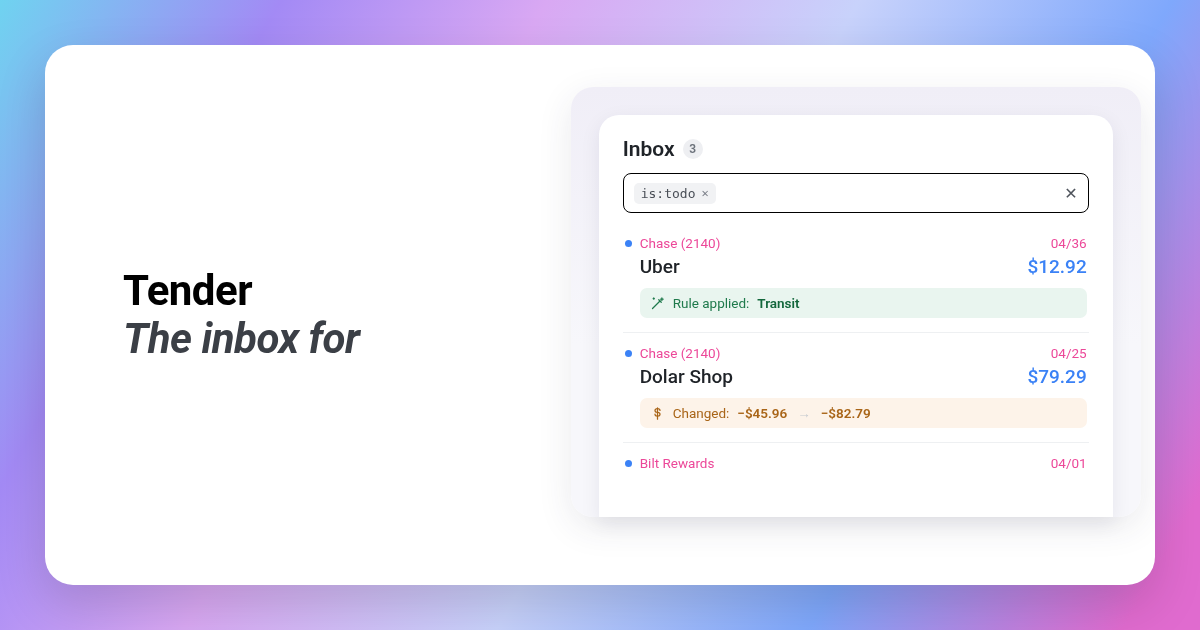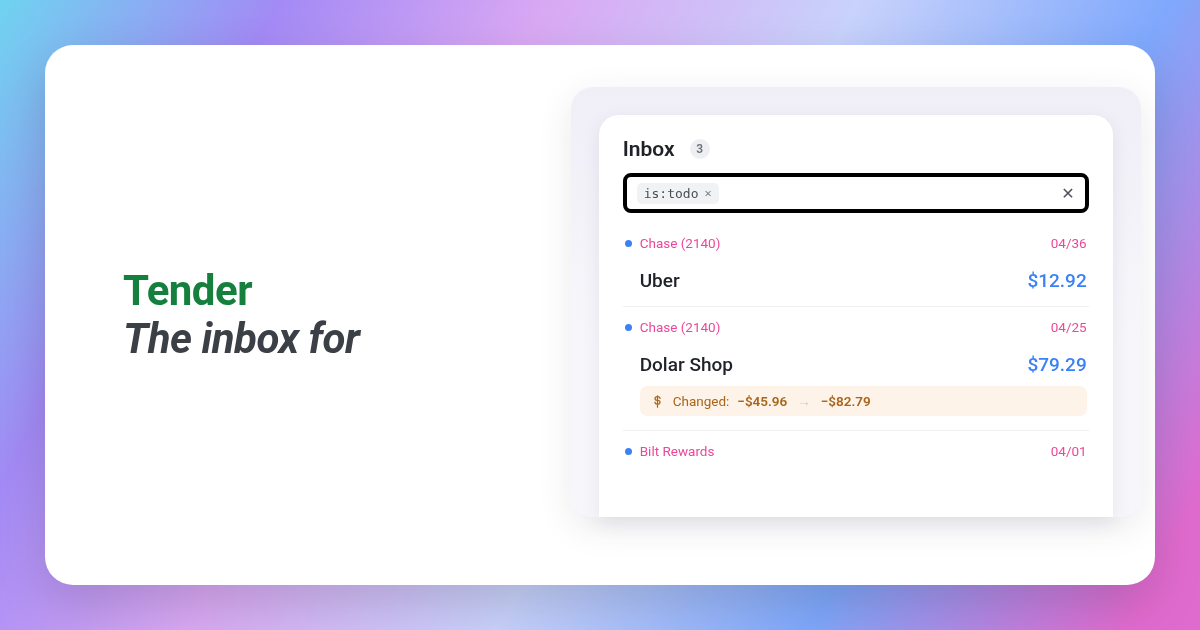--- a/index.html
+++ b/index.html
@@ -21,21 +21,21 @@
   .left {
     flex: 0 0 47%;
     display: flex;
     align-items: center;
     padding-left: 78px;
   }
   .headline { line-height: 1.15; }
   .brand {
     font-size: 42px;
     font-weight: 700;
-    color: #15803d;
+    color: #000000;
     letter-spacing: -0.5px;
   }
   .tagline {
     font-size: 42px;
     font-weight: 700;
     color: #3b3f46;
     letter-spacing: -0.5px;
     font-style: italic;
   }
   .right {
@@ -56,34 +56,34 @@
     height: 100%;
     background: #ffffff;
     border-radius: 20px 20px 0 0;
     box-shadow: 0 6px 20px rgba(30,30,60,0.08);
     padding: 22px 24px 0 24px;
     overflow: hidden;
     display: flex;
     flex-direction: column;
   }
   .inbox-header {
-    display: flex; align-items: center; gap: 15px;
+    display: flex; align-items: center; gap: 8px;
     margin-bottom: 12px;
   }
   .inbox-title { font-size: 21px; font-weight: 600; color: #1f2328; }
   .count-badge {
     display: inline-flex; align-items: center; justify-content: center;
     min-width: 20px; height: 20px; padding: 0 6px;
     border-radius: 10px;
     background: #eeeff2;
     color: #6c727b;
     font-size: 12px; font-weight: 600;
   }
   .search {
-    border: 4px solid #000000;
+    border: 1px solid #000000;
     border-radius: 8px;
     height: 40px;
     display: flex; align-items: center;
     padding: 0 10px;
     margin-bottom: 8px;
   }
   .chip {
     display: inline-flex; align-items: center; gap: 6px;
     background: #f1f2f4;
     border-radius: 5px;
@@ -92,21 +92,21 @@
     font-size: 13px; color: #4a4f57;
   }
   .chip-x { color: #7a7f88; font-size: 12px; cursor: pointer; }
   .search-clear { margin-left: auto; color: #4f545c; font-size: 16px; cursor: pointer; }
   .list { flex: 1; overflow: hidden; }
   .row { border-top: 1px solid #eef0f2; padding: 12px 2px 14px 2px; }
   .row:first-child { border-top: none; padding-top: 14px; }
   .meta { display: flex; align-items: center; gap: 8px; font-size: 13.5px; color: #ec4899; }
   .dot { width: 7px; height: 7px; border-radius: 50%; background: #3b82f6; flex: 0 0 auto; }
   .meta .date { margin-left: auto; }
-  .main { display: flex; align-items: baseline; padding-left: 15px; margin-top: 18px; }
+  .main { display: flex; align-items: baseline; padding-left: 15px; margin-top: 4px; }
   .merchant { font-size: 19px; font-weight: 500; color: #1f2328; }
   .amount { margin-left: auto; font-size: 19px; font-weight: 500; color: #3b82f6; }
   .note { margin: 10px 0 0 15px; border-radius: 7px; padding: 7px 10px; font-size: 13.5px; display: flex; align-items: center; gap: 8px; }
   .note.green { background: #e9f5ef; color: #1f7a4c; }
   .note.green .strong { font-weight: 600; color: #13673c; }
   .note.amber { background: #fdf3e9; color: #a96518; }
   .note.amber .strong { font-weight: 600; }
   .icon { width: 15px; height: 15px; flex: 0 0 auto; }
   .arrow { color: #c6cad0; margin: 0 2px; }
 </style>
@@ -143,20 +143,30 @@
             <div class="row">
               <div class="meta">
                 <span class="dot"></span>
                 <span>Chase (2140)</span>
                 <span class="date">04/36</span>
               </div>
               <div class="main">
                 <span class="merchant">Uber</span>
                 <span class="amount">$12.92</span>
               </div>
+              <div class="note green">
+                <svg class="icon" viewBox="0 0 24 24" fill="none" stroke="#1f7a4c" stroke-width="2" stroke-linecap="round">
+                    <path d="M4 20 L16 8"></path>
+                    <path d="M14 6 L18 10"></path>
+                    <path d="M19 3 L19 7 M17 5 L21 5"></path>
+                    <path d="M6 3 L6 5 M5 4 L7 4"></path>
+                  </svg>
+                <span>Rule applied:</span>
+                <span class="strong">Transit</span>
+              </div>
             </div>
 
             <div class="row">
               <div class="meta">
                 <span class="dot"></span>
                 <span>Chase (2140)</span>
                 <span class="date">04/25</span>
               </div>
               <div class="main">
                 <span class="merchant">Dolar Shop</span>

